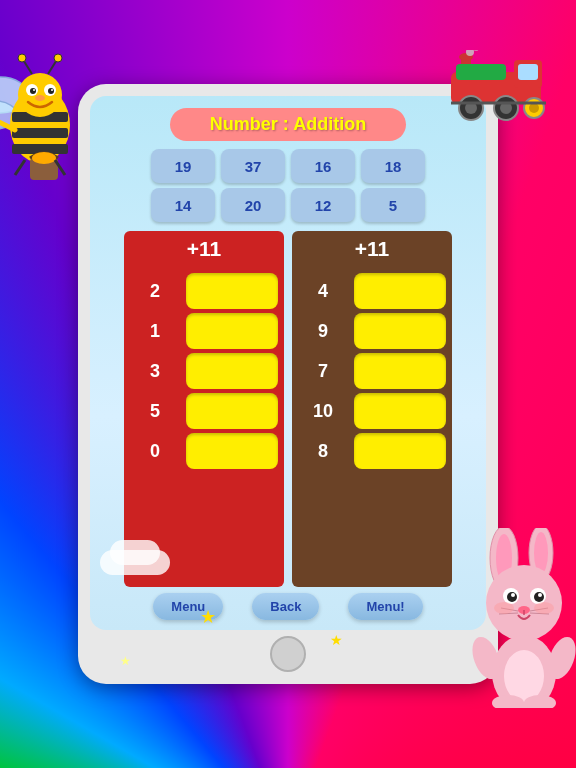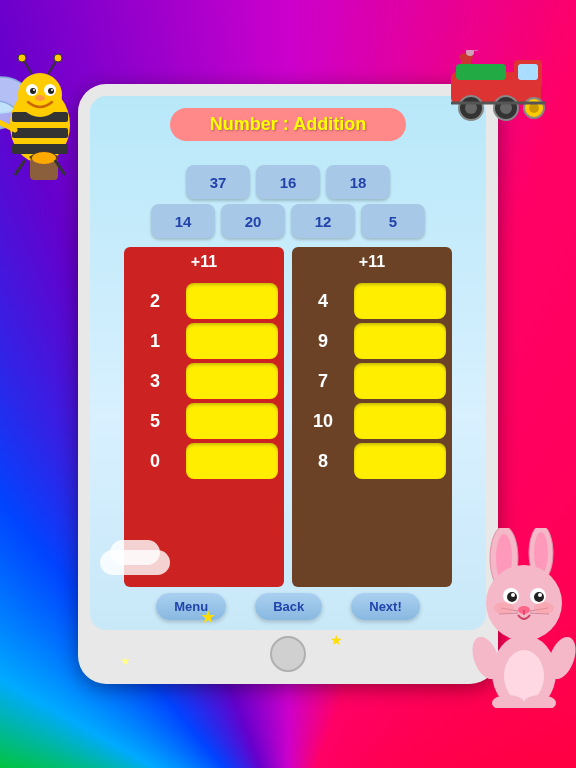--- a/index.html
+++ b/index.html
@@ -73,21 +73,21 @@
       border: 2px solid #b0b0b0;
       margin-top: 6px;
     }
 
     
     .title-banner {
       background: #ff8888;
       border-radius: 20px;
       padding: 6px 40px;
       margin-top: 4px;
-      margin-bottom: 24px;
+      margin-bottom: 8px;
     }
     .title-banner span {
       color: #ffff00;
       font-weight: bold;
       font-size: 18px;
       text-shadow: 1px 1px 2px rgba(0,0,0,0.3);
     }
 
     
     .number-row {
@@ -127,21 +127,21 @@
       overflow: hidden;
       width: 160px;
     }
 
     .table-red { background: #cc2222; }
     .table-brown { background: #6b4226; }
 
     .table-header {
       text-align: center;
       padding: 6px 0;
-      font-size: 16px;
+      font-size: 21px;
       font-weight: bold;
       color: #ffffff;
     }
 
     .table-body {
       display: flex;
       flex-direction: column;
       gap: 4px;
       padding: 6px;
       flex: 1;
@@ -349,20 +349,21 @@
   <div class="tablet-screen">
 
     <div style="position:absolute;bottom:55px;left:10px;width:70px;height:25px;background:white;border-radius:15px;opacity:0.8;"></div>
     <div style="position:absolute;bottom:65px;left:20px;width:50px;height:25px;background:white;border-radius:15px;opacity:0.8;"></div>
 
     <div class="title-banner">
       <span>Number : Addition</span>
     </div>
 
     <div class="number-row">
+      <button class="num-btn">19</button>
       <button class="num-btn">37</button>
       <button class="num-btn">16</button>
       <button class="num-btn">18</button>
     </div>
     <div class="number-row">
       <button class="num-btn">14</button>
       <button class="num-btn">20</button>
       <button class="num-btn">12</button>
       <button class="num-btn">5</button>
     </div>
@@ -419,21 +420,21 @@
             <div class="answer-box"></div>
           </div>
         </div>
       </div>
 
     </div>
 
     <div class="bottom-buttons">
       <button class="bottom-btn">Menu</button>
       <button class="bottom-btn">Back</button>
-      <button class="bottom-btn">Next!</button>
+      <button class="bottom-btn">Menu!</button>
     </div>
 
   </div>
   <div class="tablet-home-btn"></div>
 </div>
 
 <div class="star" style="left:200px;bottom:140px;">★</div>
 <div class="star" style="left:330px;bottom:120px;font-size:14px;">★</div>
 <div class="star" style="left:120px;bottom:100px;font-size:12px;color:#ffff88;">★</div>
 

